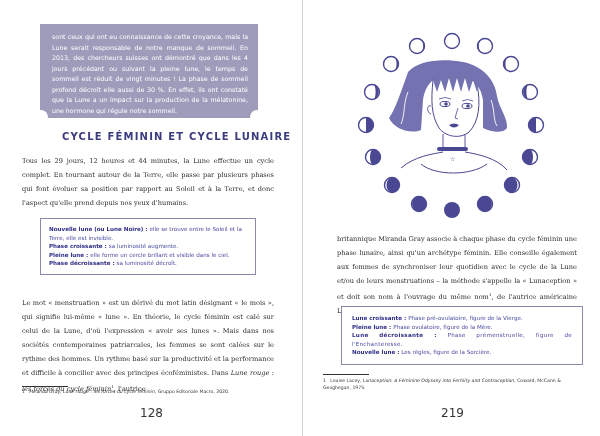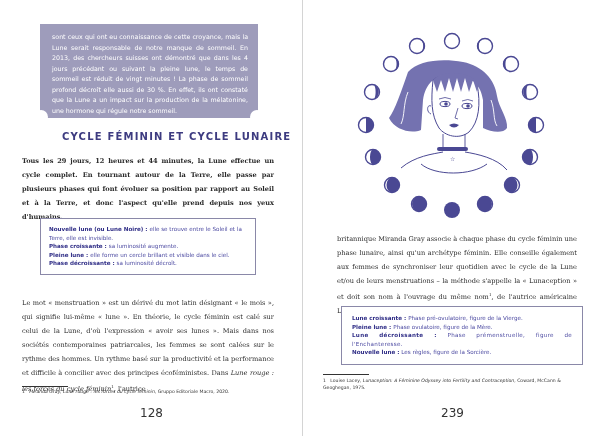--- a/index.html
+++ b/index.html
@@ -11,21 +11,21 @@
 
   .info-box { position:absolute; left:40px; top:24px; width:218px; height:94px; background:#9e9cbb; }
   .info-box .scoop { position:absolute; bottom:-6px; width:14px; height:14px; border-radius:50%; background:#fff; }
   .info-box .scoop.l { left:-6px; }
   .info-box .scoop.r { right:-6px; }
   .info-text { position:absolute; left:12px; top:8px; width:196px; font-family:"DejaVu Sans", sans-serif; font-size:6.3px; line-height:10.5px; color:#ffffff; text-align:justify; }
 
   .section-title { position:absolute; left:62px; top:131px; width:200px; font-family:"DejaVu Sans", sans-serif; font-size:10px; letter-spacing:1.2px; font-weight:bold; color:#3d3b80; white-space:nowrap; }
 
   .body-text { font-family:"DejaVu Serif", serif; font-size:6.6px; line-height:14px; color:#2b2b2b; text-align:justify; text-align-last:left; margin:0; }
-  .para-1 { position:absolute; left:22px; top:154px; width:252px;font-weight:bold; }
+  .para-1 { position:absolute; left:22px; top:154px; width:252px; }
   .para-2 { position:absolute; left:22px; top:296px; width:252px; }
   .para-r { position:absolute; left:34px; top:232px; width:240px; }
 
   .phase-box { position:absolute; border:1px solid #8a88a8; background:#fff; font-family:"DejaVu Sans", sans-serif; font-size:5.6px; line-height:8.6px; color:#4a48a0; }
   .phase-box .row b { color:#2f2d86; font-weight:bold; }
   .phase-box-left { left:40px; top:218px; width:198px; padding:6px 8px; }
   .phase-box-right { left:38px; top:306px; width:220px; padding:7px 10px; }
   .phase-box-right .just { text-align:justify; text-align-last:left; letter-spacing:0.3px; }
 
   .fn-rule { position:absolute; height:1px; background:#333; width:46px; }
@@ -145,14 +145,14 @@
   <div class="phase-box phase-box-right">
     <div class="row"><b>Lune croissante</b><b> : </b><span>Phase pré-ovulatoire, figure de la Vierge.</span></div>
     <div class="row"><b>Pleine lune</b><b> : </b><span>Phase ovulatoire, figure de la Mère.</span></div>
     <div class="row just"><b>Lune décroissante</b><b> : </b><span>Phase prémenstruelle, figure de l'Enchanteresse.</span></div>
     <div class="row"><b>Nouvelle lune</b><b> : </b><span>Les règles, figure de la Sorcière.</span></div>
   </div>
 
   <div class="fn-rule" style="left:20px; top:374px;"></div>
   <div class="footnote" style="left:20px; top:378px; width:245px;"><span>1</span>&nbsp;&nbsp; <span>Louise Lacey, </span><i>Lunaception: A Féminine Odyssey into Fertility and Contraception</i><span>, Coward, McCann &amp; Geoghegan, 1975.</span></div>
 
-  <div class="page-num" style="left:138px; top:406px;">239</div>
+  <div class="page-num" style="left:138px; top:406px;">219</div>
 </div>
 
 </body></html>

